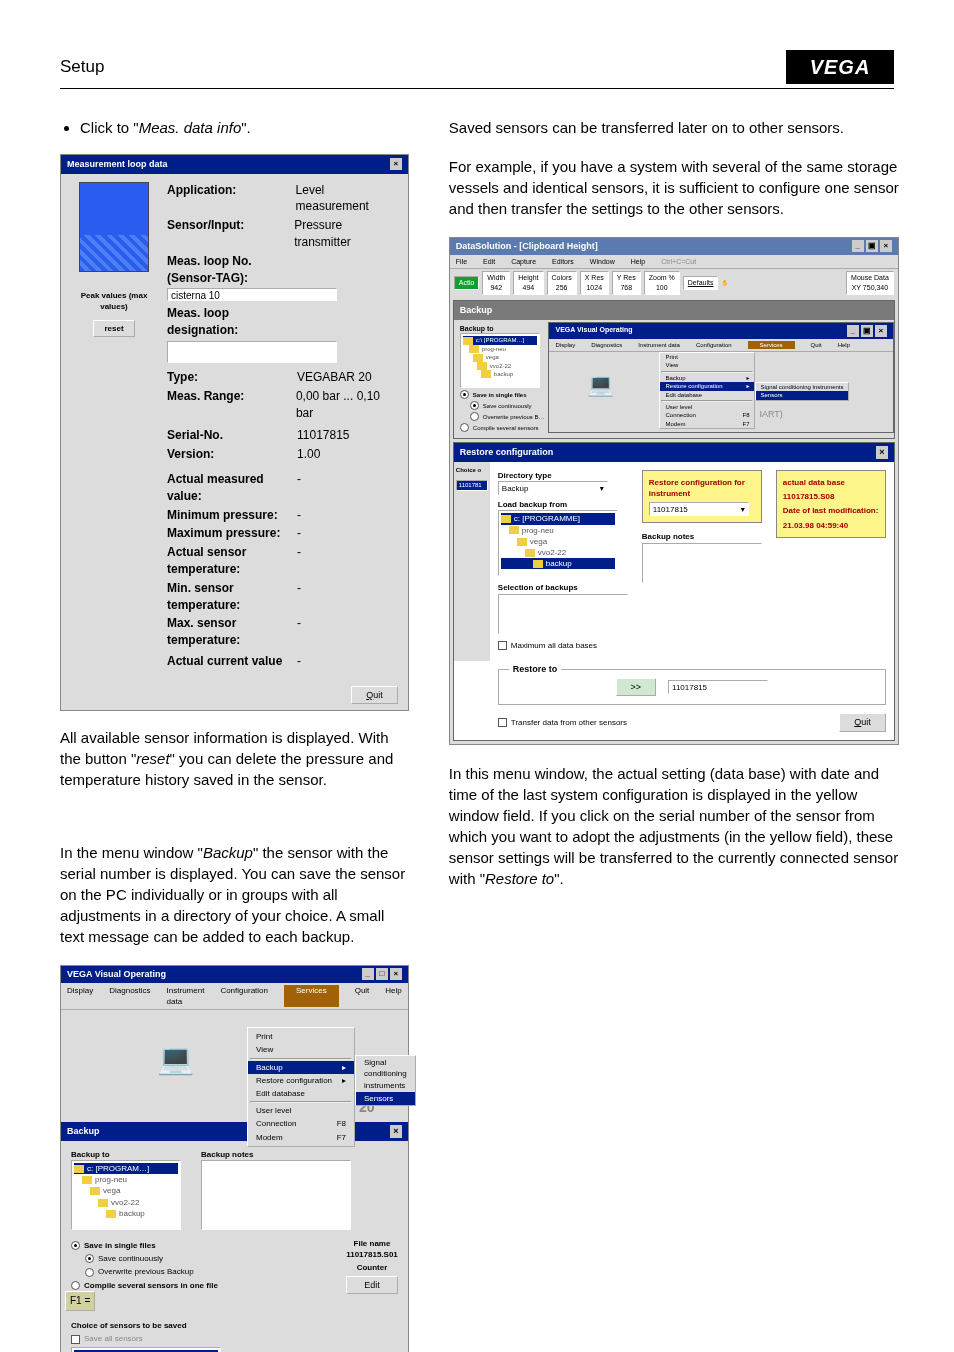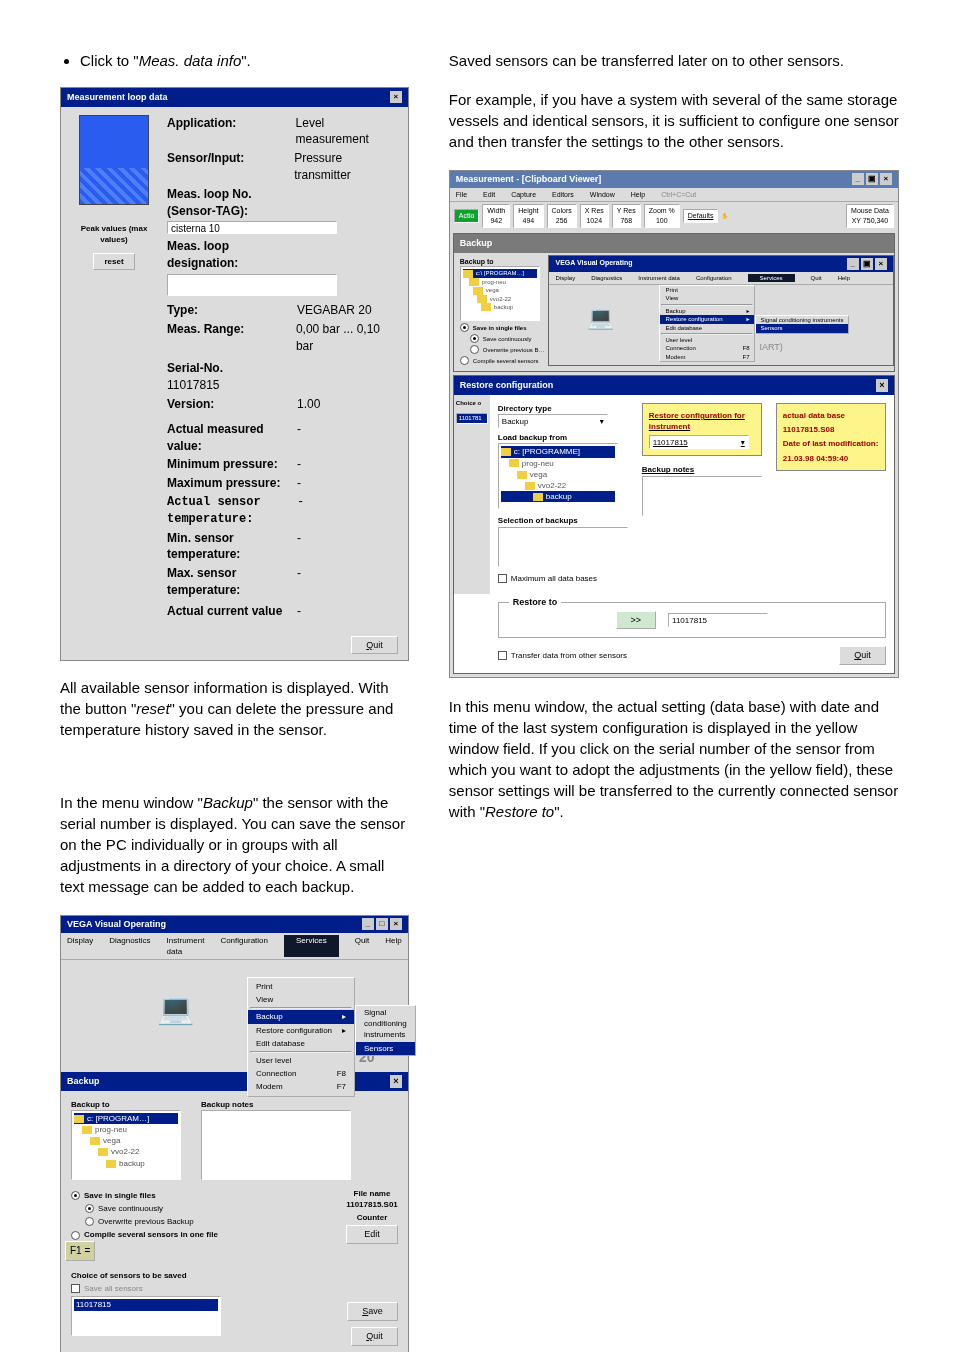--- a/index.html
+++ b/index.html
@@ -138,21 +138,21 @@
     justify-content: space-between;
   }
   .menu-bar {
     background: #dcdcdc;
     padding: 2px 6px;
     font-size: 8px;
     border-bottom: 1px solid #aaa;
     display: flex;
     gap: 16px;
   }
-  .menu-bar span.sel { background: #0f172a; color: #fff; padding: 0 12px; }
+  .menu-bar span.sel { background: #a16207; color: #fff; padding: 0 12px; }
   .dropdown-box {
     position: absolute;
     background: #dcdcdc;
     border: 1px outset #fff;
     font-size: 8px;
     padding: 2px 0;
     left: 186px; top: 17px;
     width: 108px;
     z-index: 3;
   }
@@ -260,20 +260,24 @@
   }
   .x-close { background:#ccc; color:#000; width:12px; height:12px; font-size:8px; text-align:center; line-height:12px; }
   .winbtns { display:flex; gap:2px; }
   .winbtns div { background:#ccc; color:#000; width:12px; height:12px; font-size:8px; text-align:center; line-height:12px; }
 </style>
 </head>
 <body>
 
 <div class="page">
 
+  <div class="header">
+    <div class="header-title">Setup</div>
+    <div class="logo">VEGA</div>
+  </div>
 
   <div class="columns">
 
     <div class="col">
 
       <ul>
         <li class="bullet">
           <span>Click to "</span><span class="italic">Meas. data info</span><span>".</span>
         </li>
       </ul>
@@ -307,42 +311,42 @@
               </div>
             <div class="inset-input" style="height:22px;"></div>
             <div class="info-row" style="margin-top:6px;">
                 <span class="info-label">Type:</span>
                 <span>VEGABAR 20</span>
               </div>
             <div class="info-row">
                 <span class="info-label">Meas. Range:</span>
                 <span>0,00 bar ... 0,10 bar</span>
               </div>
-            <div class="info-row" style="margin-top:6px;flex-direction:column;">
+            <div class="info-row" style="margin-top:6px;">
                 <span class="info-label">Serial-No.</span>
                 <span>11017815</span>
               </div>
             <div class="info-row">
                 <span class="info-label">Version:</span>
                 <span>1.00</span>
               </div>
 
             <div class="info-row" style="margin-top:8px;">
                 <span class="info-label">Actual measured value:</span>
                 <span>-</span>
               </div>
             <div class="info-row">
                 <span class="info-label">Minimum pressure:</span>
                 <span>-</span>
               </div>
             <div class="info-row">
                 <span class="info-label">Maximum pressure:</span>
                 <span>-</span>
               </div>
-            <div class="info-row" style="font-family:Liberation Mono, monospace;">
+            <div class="info-row" style="">
                 <span class="info-label">Actual sensor temperature:</span>
                 <span>-</span>
               </div>
             <div class="info-row">
                 <span class="info-label">Min. sensor temperature:</span>
                 <span>-</span>
               </div>
             <div class="info-row">
                 <span class="info-label">Max. sensor temperature:</span>
                 <span>-</span>
@@ -493,21 +497,21 @@
     </div>
 
     <div class="col">
 
       <p class="para">Saved sensors can be transferred later on to other sensors.</p>
       <p class="para">For example, if you have a system with several of the same storage vessels and identical sensors, it is sufficient to configure one sensor and then transfer the settings to the other sensors.</p>
 
       <div class="screenshot" style="position:relative;">
 
         <div class="app-title" style="background:#5a7ab0;">
-          <span>Measurement - [Clipboard Viewer]</span>
+          <span>DataSolution - [Clipboard Height]</span>
           <div class="winbtns">
               <div>_</div>
               <div>▣</div>
               <div>×</div>
             </div>
         </div>
         <div class="menu-bar" style="font-size:7px;">
           <span>File</span>
             <span>Edit</span>
             <span>Capture</span>
@@ -667,21 +671,21 @@
                   <div class="folder hl" style="padding-left:32px;">backup</div>
                 </div>
                 <div style="font-weight:bold; margin-top:6px;">Selection of backups</div>
                 <div style="border:1px inset #fff; width:130px; height:40px;"></div>
                 <div class="radio-row" style="margin-top:6px;">
                     <span class="chk"></span>
                     <span>Maximum all data bases</span>
                   </div>
               </div>
 
-              <div style="width:120px;text-decoration:underline;">
+              <div style="width:120px;">
                 <div class="yellow-panel">
                   <div class="hdr">Restore configuration for instrument</div>
                   <div class="white-field white-field-sm" style="display:flex; justify-content:space-between;">
                       <span>11017815</span>
                       <span>▾</span>
                     </div>
                 </div>
                 <div style="font-weight:bold; margin-top:8px;">Backup notes</div>
                 <div style="border:1px inset #fff; height:40px;"></div>
               </div>

